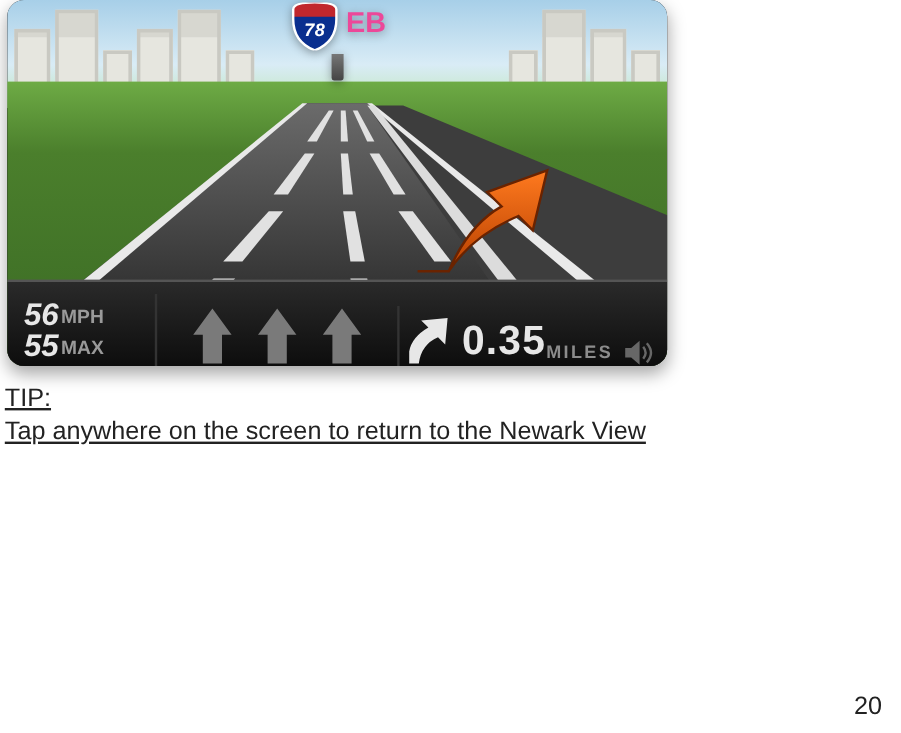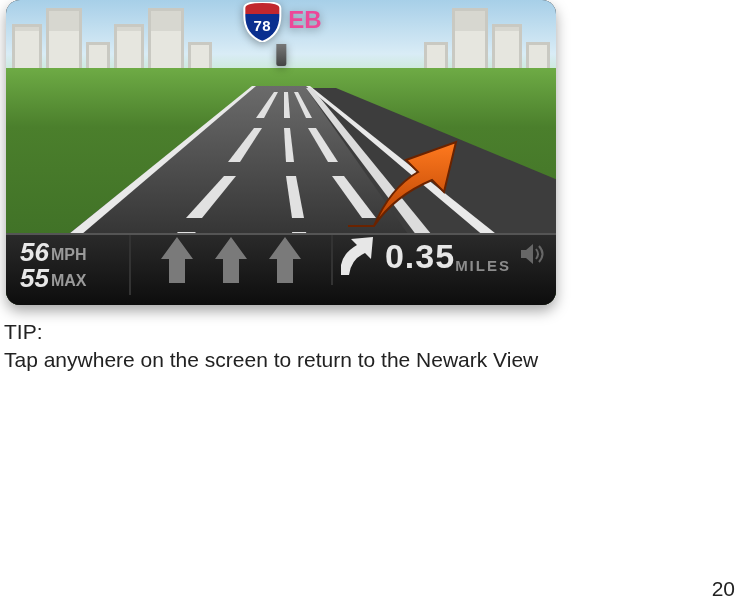--- a/index.html
+++ b/index.html
@@ -70,20 +70,21 @@
     transform: translateX(-50%);
     text-align: center;
     z-index: 5;
     filter: drop-shadow(0 2px 4px rgba(0,0,0,.35));
   }
   .interstate-shield {
     display: inline-block;
     position: relative;
     width: 44px;
     height: 40px;
+    font-style: italic;
   }
   .interstate-shield svg { width: 100%; height: 100%; }
   .shield-num {
     position: absolute;
     left: 0; right: 0; top: 15px;
     text-align: center;
     color: #fff;
     font-weight: 700;
     font-size: 15px;
     font-family: "Arial Black", Arial, sans-serif;
@@ -137,21 +138,21 @@
     height: 90px;
     z-index: 4;
   }
 
   
   .status-bar {
     position: absolute;
     left: 0; right: 0; bottom: 0;
     height: 70px;
     display: flex;
-    align-items: flex-start;
+    align-items: flex-end;
     background: linear-gradient(#2a2a2a 0%, #0d0d0d 100%);
     border-top: 2px solid #555;
     z-index: 6;
     color: #e7e7e7;
   }
   .speed-col {
     width: 128px;
     padding: 4px 6px 4px 14px;
     display: flex;
     flex-direction: column;
@@ -235,20 +236,21 @@
   .speaker-icon { fill: #676767; width: 26px; height: 22px; }
 
   
   .tip-block {
     position: absolute;
     left: 4px;
     top: 318px;
     font-size: 21px;
     color: #222;
     line-height: 1.35;
+    text-decoration: underline;
   }
 
   .page-num {
     position: absolute;
     right: 16px;
     bottom: 10px;
     font-size: 21px;
     color: #222;
   }
 </style>

